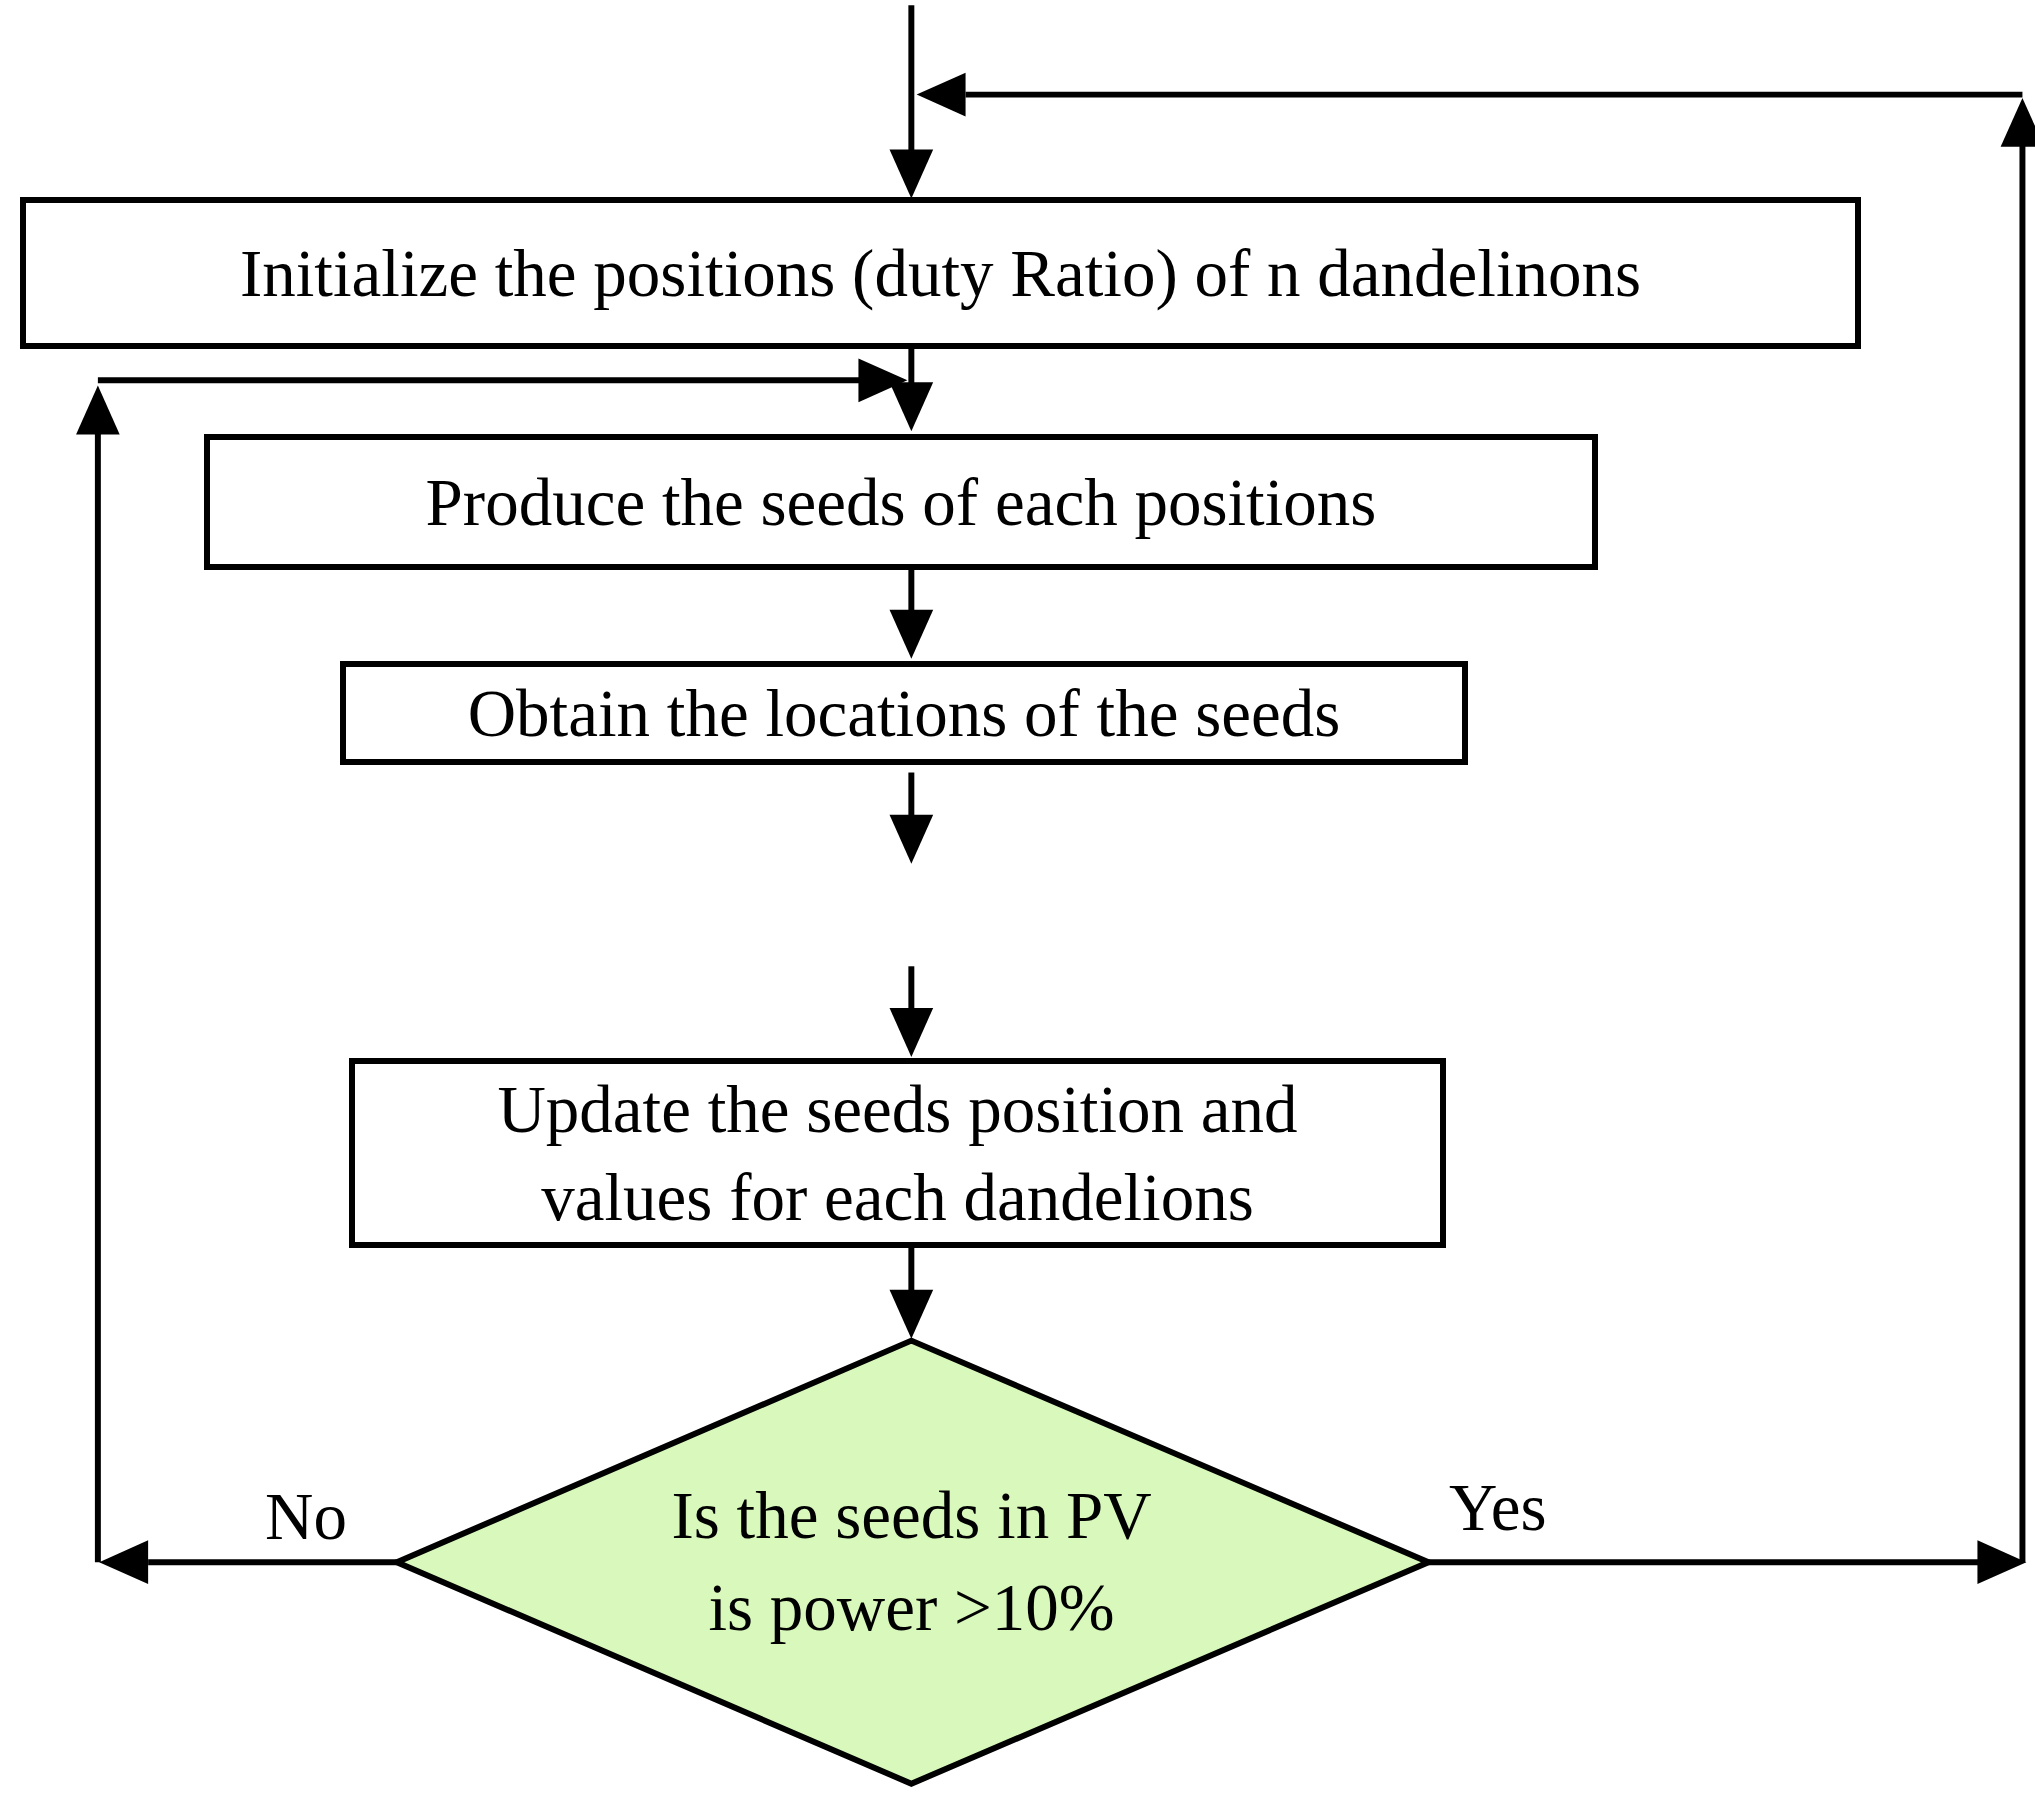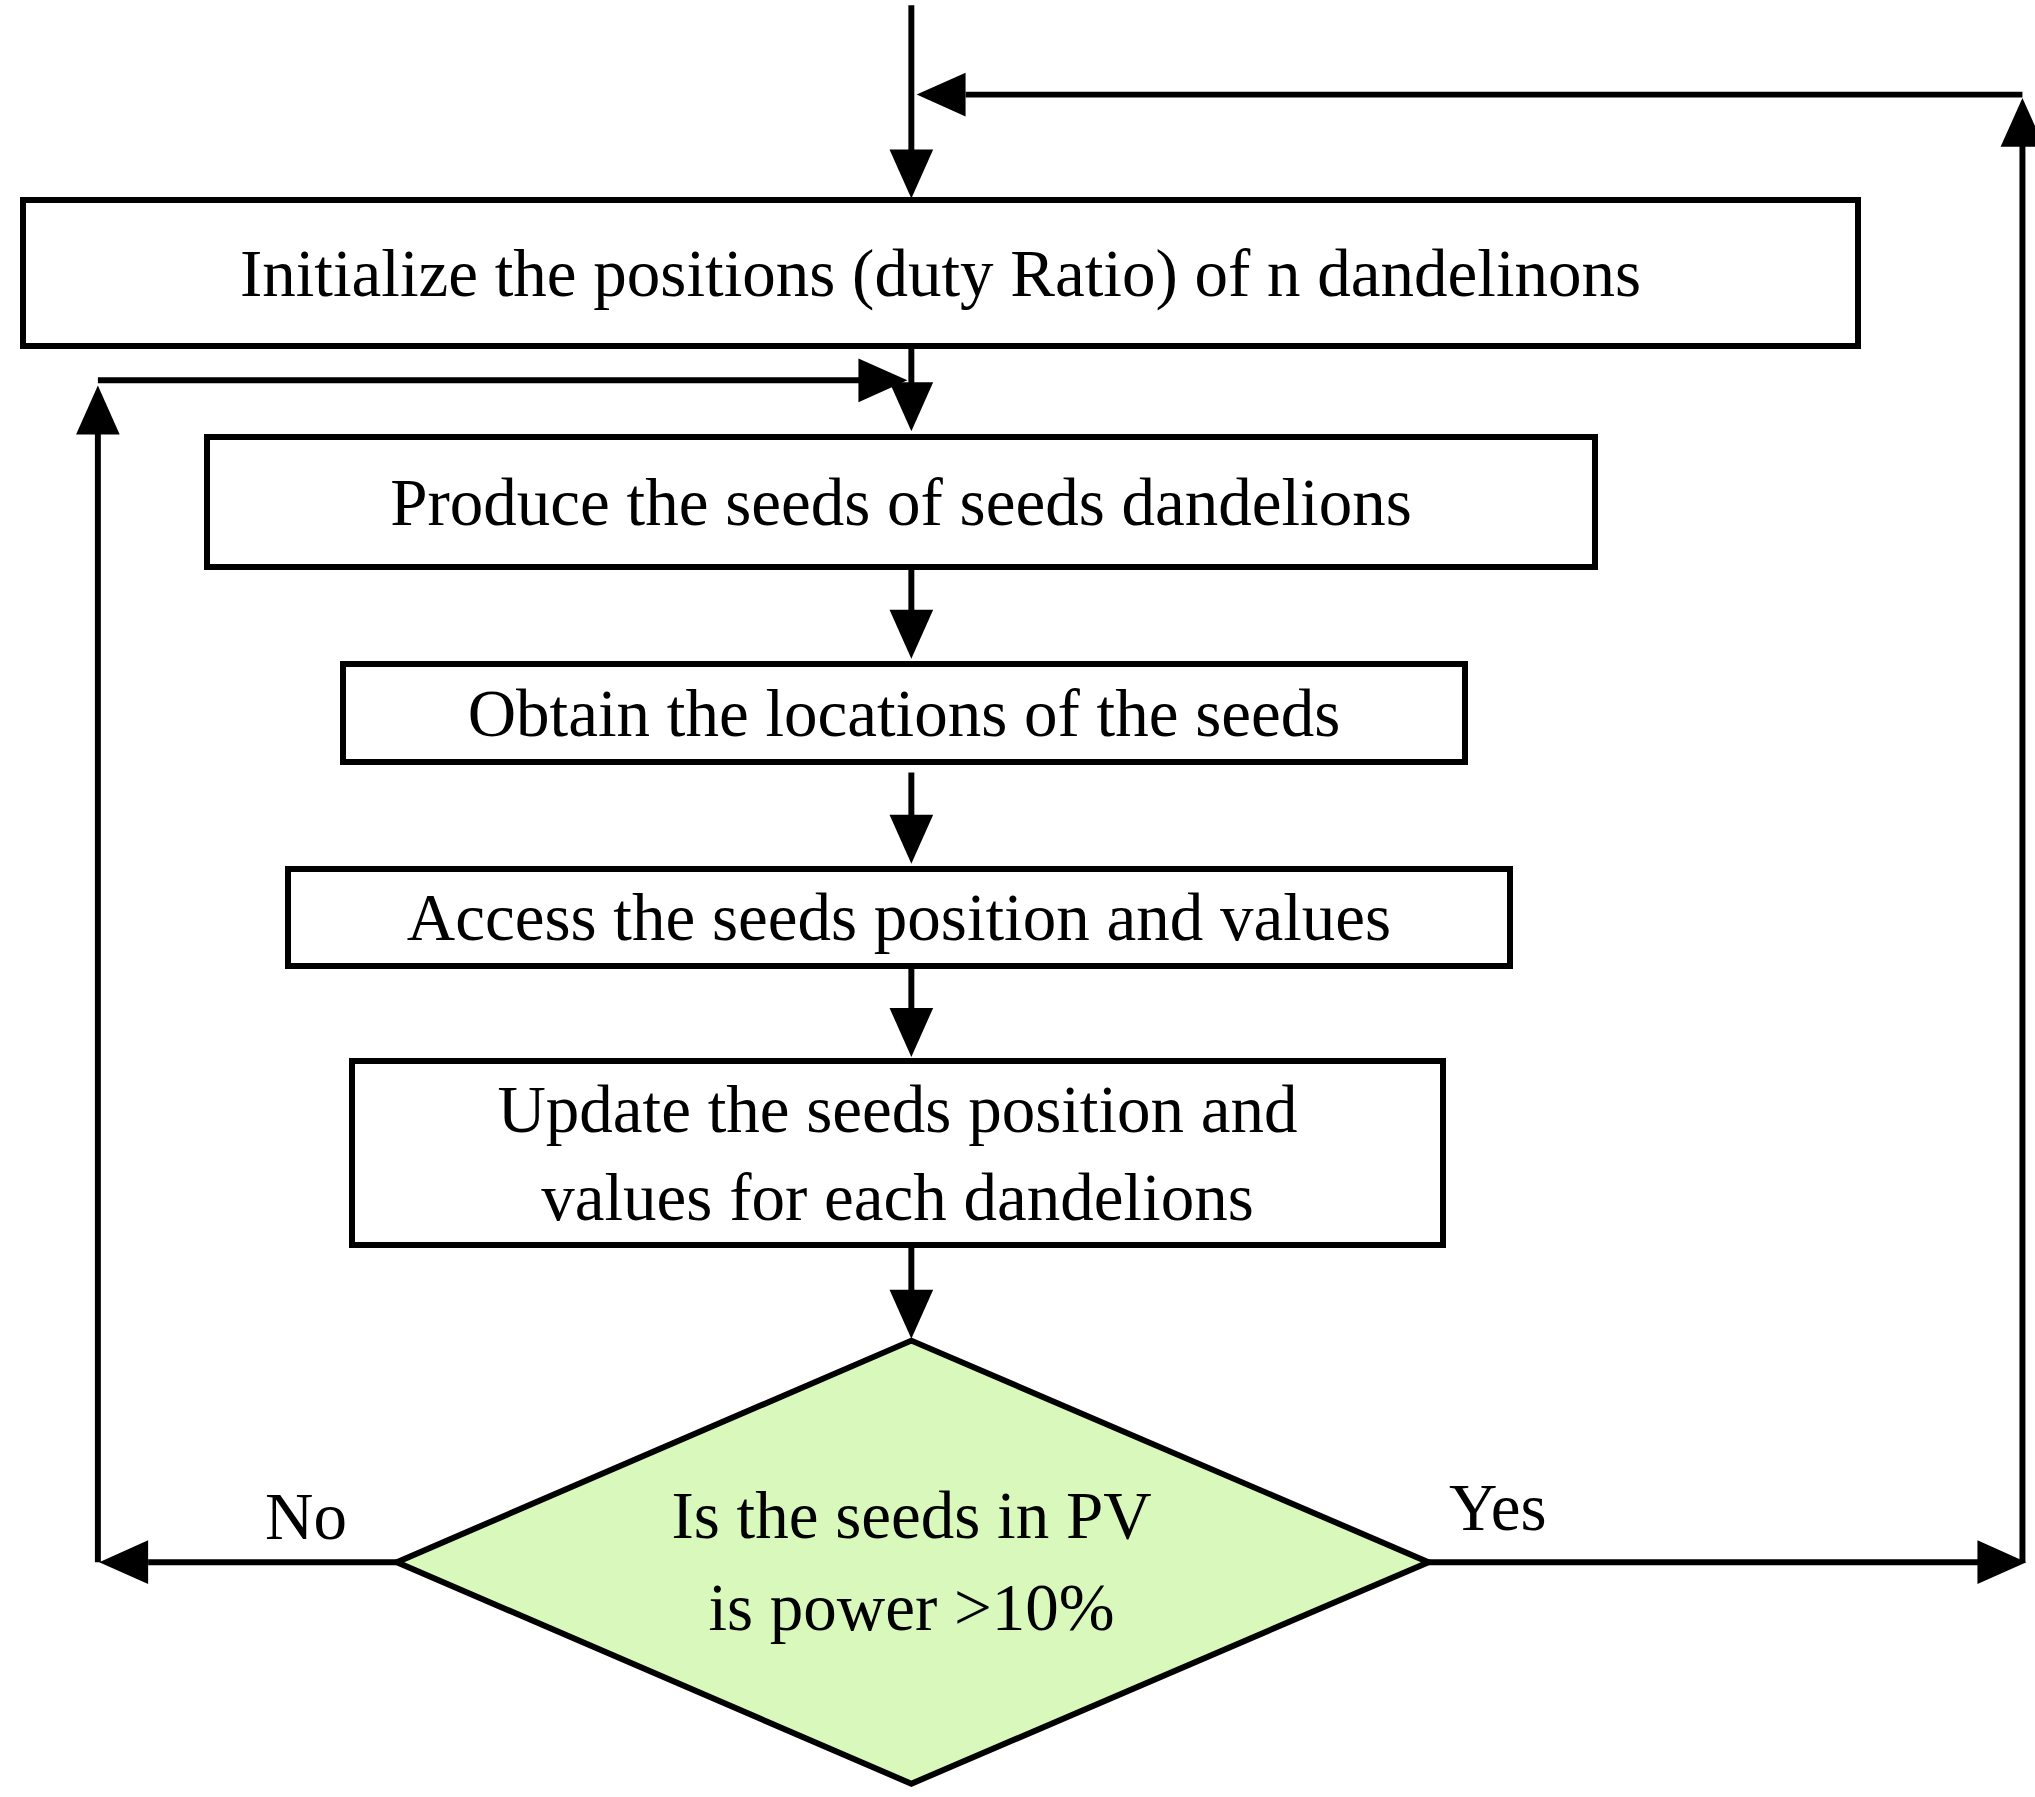--- a/index.html
+++ b/index.html
@@ -89,25 +89,24 @@
       <polygon points="1378,652 1345,578 1411,578"></polygon>
       <polygon points="1378,996 1345,922 1411,922"></polygon>
       <polygon points="1378,1306 1345,1232 1411,1232"></polygon>
       <polygon points="1378,1598 1345,1524 1411,1524"></polygon>
       <polygon points="1378,2024 1345,1950 1411,1950"></polygon>
     </g>
   </svg>
 
   <div class="node n-init">Initialize the positions (duty Ratio) of n dandelinons</div>
 
-  <div class="node n-produce">Produce the seeds of seeds dandelions</div>
+  <div class="node n-produce">Produce the seeds of each positions</div>
 
   <div class="node n-obtain">Obtain the locations of the seeds</div>
 
-  <div class="node n-access">Access the seeds position and values</div>
 
   <div class="node multiline n-update">
     <span>Update the seeds position and</span>
     <span>values for each dandelions</span>
   </div>
 
   <div class="decision-label l-decision">
     <span>Is the seeds in PV</span>
     <span>is power &gt;10%</span>
   </div>

